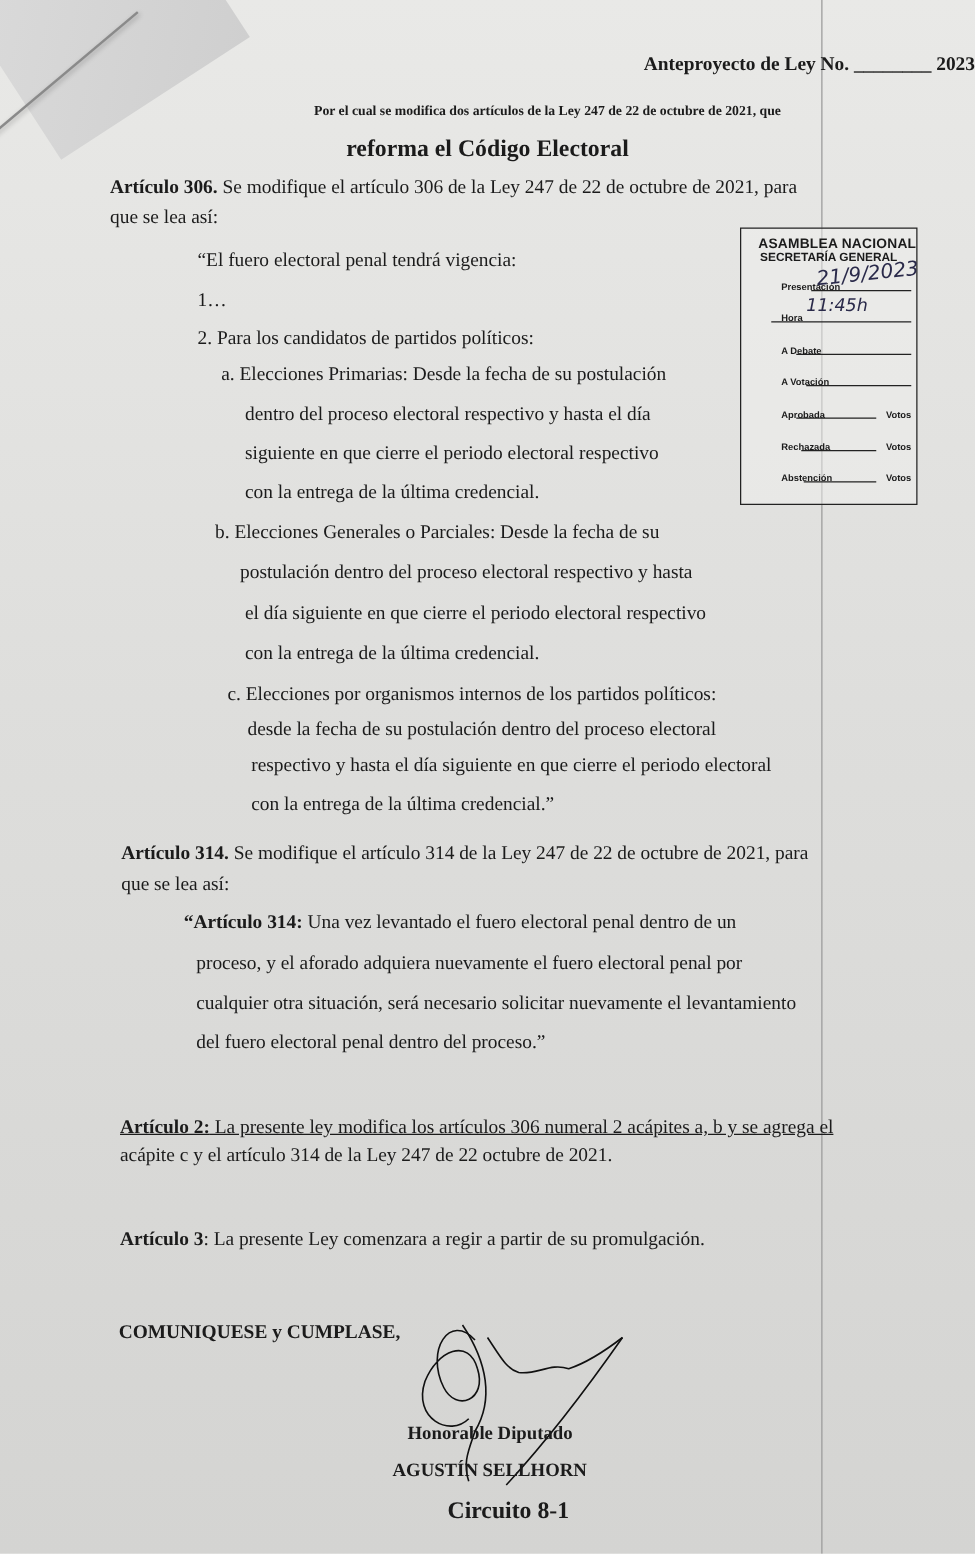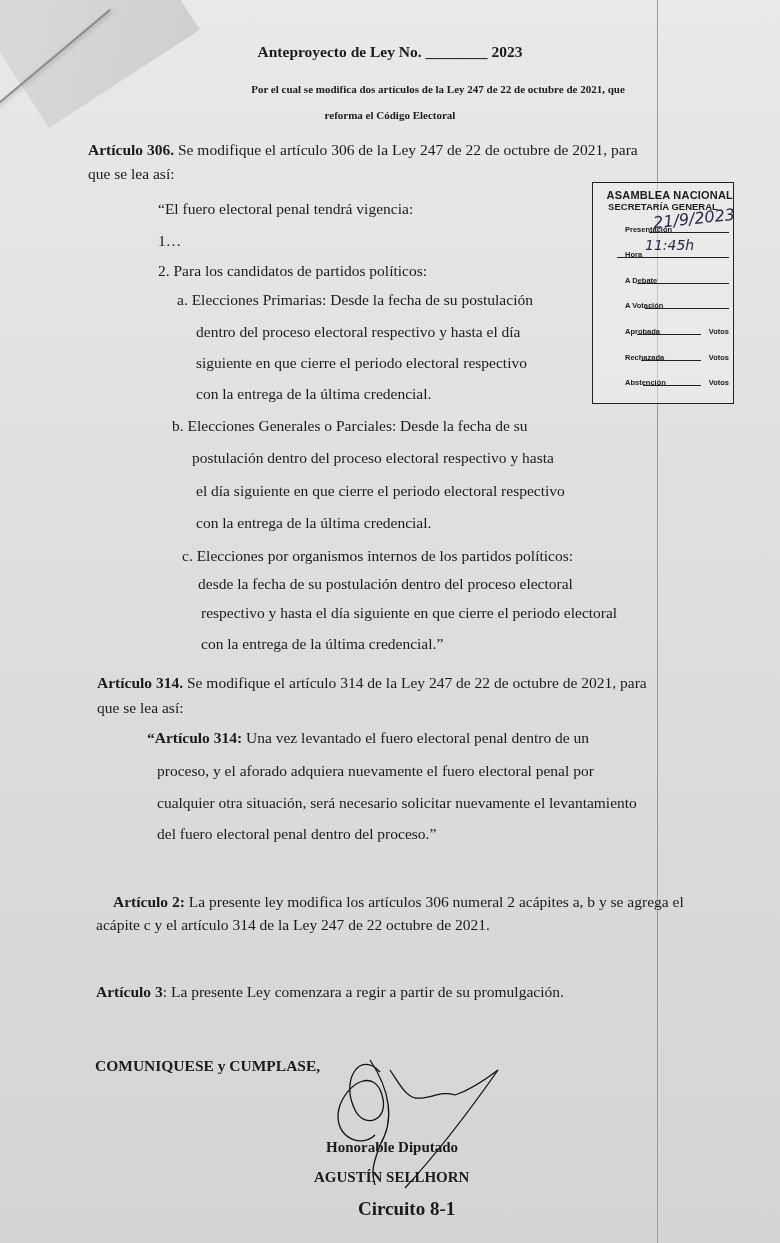--- a/index.html
+++ b/index.html
@@ -41,23 +41,23 @@
 
   .sig { position: absolute; left: 320px; top: 1050px; width: 200px; height: 140px; }
 </style>
 </head>
 <body>
 
 <div class="underpage"></div>
 <div class="fold"></div>
 <div class="fold-line"></div>
 
-<div class="t b center" style="top:44px;">Anteproyecto de Ley No. ________ 2023</div>
+<div class="t b center" style="top:44px;text-align:right;">Anteproyecto de Ley No. ________ 2023</div>
 <div class="t b center" style="top:84px; font-size:11px;padding-left:48px;">Por el cual se modifica dos artículos de la Ley 247 de 22 de octubre de 2021, que</div>
-<div class="t b center" style="top:110px; font-size:11px;">reforma el Código Electoral</div>
+<div class="t b center" style="top:110px; font-size:19px;">reforma el Código Electoral</div>
 
 <div class="t" style="left:88px; top:142px;">
   <span class="b">Artículo 306.</span><span> Se modifique el artículo 306 de la Ley 247 de 22 de octubre de 2021, para</span>
 </div>
 <div class="t" style="left:88px; top:166px;">que se lea así:</div>
 <div class="t" style="left:158px; top:201px;">“El fuero electoral penal tendrá vigencia:</div>
 <div class="t" style="left:158px; top:233px;">1…</div>
 <div class="t" style="left:158px; top:263px;">2. Para los candidatos de partidos políticos:</div>
 
 <div class="t" style="left:177px; top:292px;">a. Elecciones Primarias: Desde la fecha de su  postulación</div>
@@ -79,21 +79,21 @@
   <span class="b">Artículo 314.</span><span> Se modifique el artículo 314 de la Ley 247 de 22 de octubre de 2021, para</span>
 </div>
 <div class="t" style="left:97px; top:700px;">que se lea así:</div>
 <div class="t" style="left:147px; top:730px;">
   <span class="b">“Artículo 314:</span><span> Una vez levantado el fuero electoral penal dentro de un</span>
 </div>
 <div class="t" style="left:157px; top:763px;">proceso, y el aforado adquiera nuevamente el fuero electoral penal por</div>
 <div class="t" style="left:157px; top:795px;">cualquier otra situación, será necesario solicitar nuevamente el levantamiento</div>
 <div class="t" style="left:157px; top:826px;">del fuero electoral penal dentro del proceso.”</div>
 
-<div class="t" style="left:113px; top:894px;">
+<div class="t" style="left:96px; top:894px;text-decoration:underline;">
   <span class="b">Artículo 2:</span><span> La presente ley modifica los artículos 306 numeral 2 acápites a, b y se agrega el</span>
 </div>
 <div class="t" style="left:96px; top:917px;">acápite c  y el artículo  314 de la Ley 247 de 22 octubre de 2021.</div>
 
 <div class="t" style="left:96px; top:984px;">
   <span class="b">Artículo 3</span><span>: La presente Ley comenzara a regir a partir de su promulgación.</span>
 </div>
 
 <div class="t b" style="left:95px; top:1058px;">COMUNIQUESE y CUMPLASE,</div>
 

